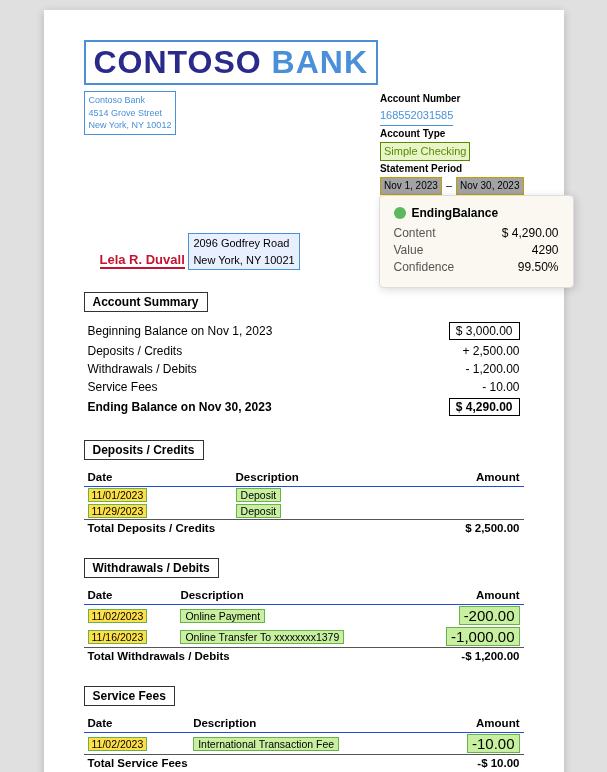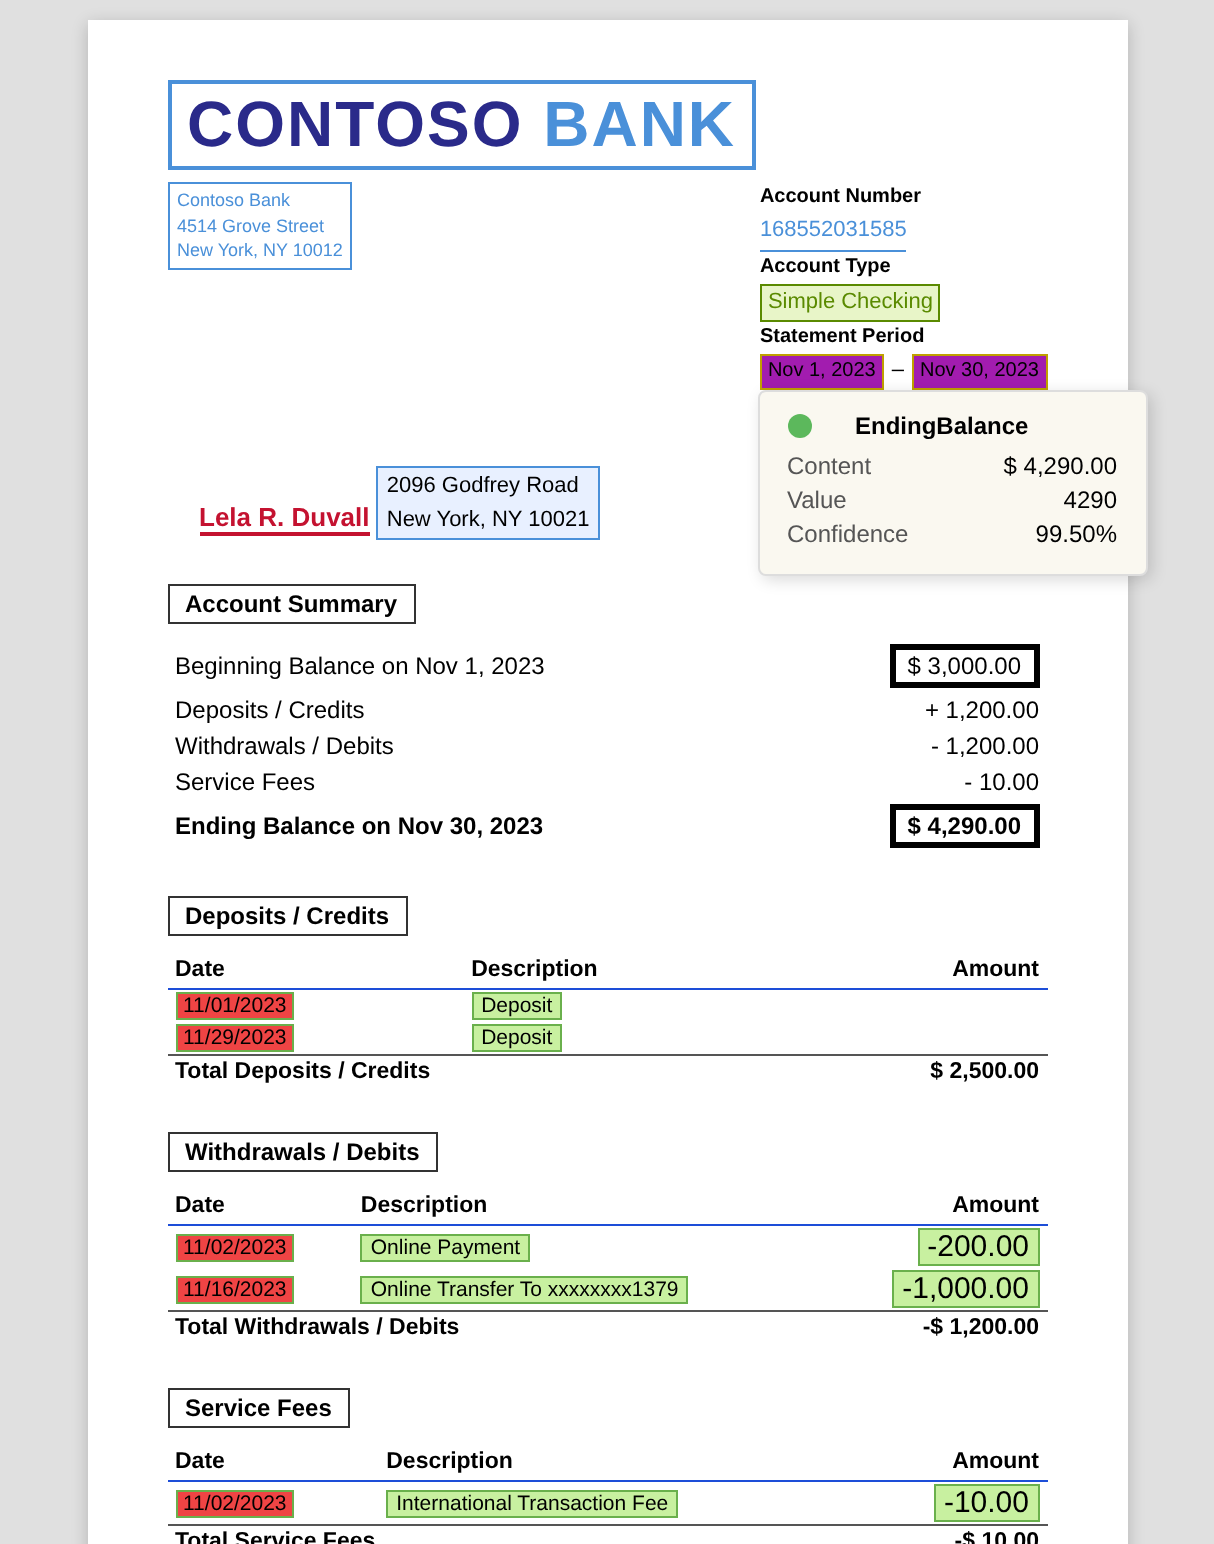--- a/index.html
+++ b/index.html
@@ -64,21 +64,21 @@
       border: 1px solid #5a8a00;
       padding: 0 3px;
       display: inline-block;
     }
     .account-info-right .period-row {
       display: flex;
       align-items: center;
       gap: 4px;
     }
     .account-info-right .period-val {
-      background: #a21caf;
+      background: #a3a3a3;
       border: 1px solid #c0a000;
       padding: 0 3px;
       font-size: 10px;
     }
     .recipient-section {
       margin-top: 18px;
     }
     .recipient-name {
       font-weight: bold;
       font-size: 13px;
@@ -114,21 +114,21 @@
       border-collapse: collapse;
       font-size: 12px;
     }
     .summary-table td {
       padding: 2px 4px;
     }
     .summary-table td:last-child {
       text-align: right;
     }
     .summary-amount {
-      border: 3px solid #000000;
+      border: 1px solid #000000;
       padding: 1px 6px;
       display: inline-block;
       min-width: 70px;
       text-align: right;
     }
     .summary-ending td {
       font-weight: bold;
     }
     
     .data-table {
@@ -143,21 +143,21 @@
       font-weight: bold;
       padding: 3px 4px;
       text-align: left;
     }
     .data-table th:last-child { text-align: right; }
     .data-table tbody tr td {
       padding: 2px 4px;
     }
     .data-table tbody tr td:last-child { text-align: right; }
     .highlighted-date {
-      background: #ef4444;
+      background: #fde047;
       border: 1px solid #6ab04c;
       padding: 0 3px;
       font-size: 10.5px;
     }
     .highlighted-desc {
       background: #c8f0a0;
       border: 1px solid #6ab04c;
       padding: 0 4px;
       font-size: 10.5px;
     }
@@ -183,21 +183,21 @@
       padding: 10px 14px;
       width: 195px;
       font-size: 12px;
       box-shadow: 2px 2px 8px rgba(0,0,0,0.15);
     }
     .tooltip-title {
       font-weight: bold;
       margin-bottom: 6px;
       display: flex;
       align-items: center;
-      gap: 22px;
+      gap: 6px;
     }
     .tooltip-dot {
       width: 12px;
       height: 12px;
       border-radius: 50%;
       background: #5cb85c;
       display: inline-block;
     }
     .tooltip-row {
       display: flex;
@@ -265,21 +265,21 @@
   <div class="section">
     <div class="section-title">Account Summary</div>
     <table class="summary-table">
       <tbody>
         <tr>
           <td>Beginning Balance on Nov 1, 2023</td>
           <td><span class="summary-amount">$ 3,000.00</span></td>
         </tr>
         <tr>
           <td>Deposits / Credits</td>
-          <td><span>+ 1,200.00</span></td>
+          <td><span>+ 2,500.00</span></td>
         </tr>
         <tr>
           <td>Withdrawals / Debits</td>
           <td><span>- 1,200.00</span></td>
         </tr>
         <tr>
           <td>Service Fees</td>
           <td><span>- 10.00</span></td>
         </tr>
         <tr class="summary-ending">

